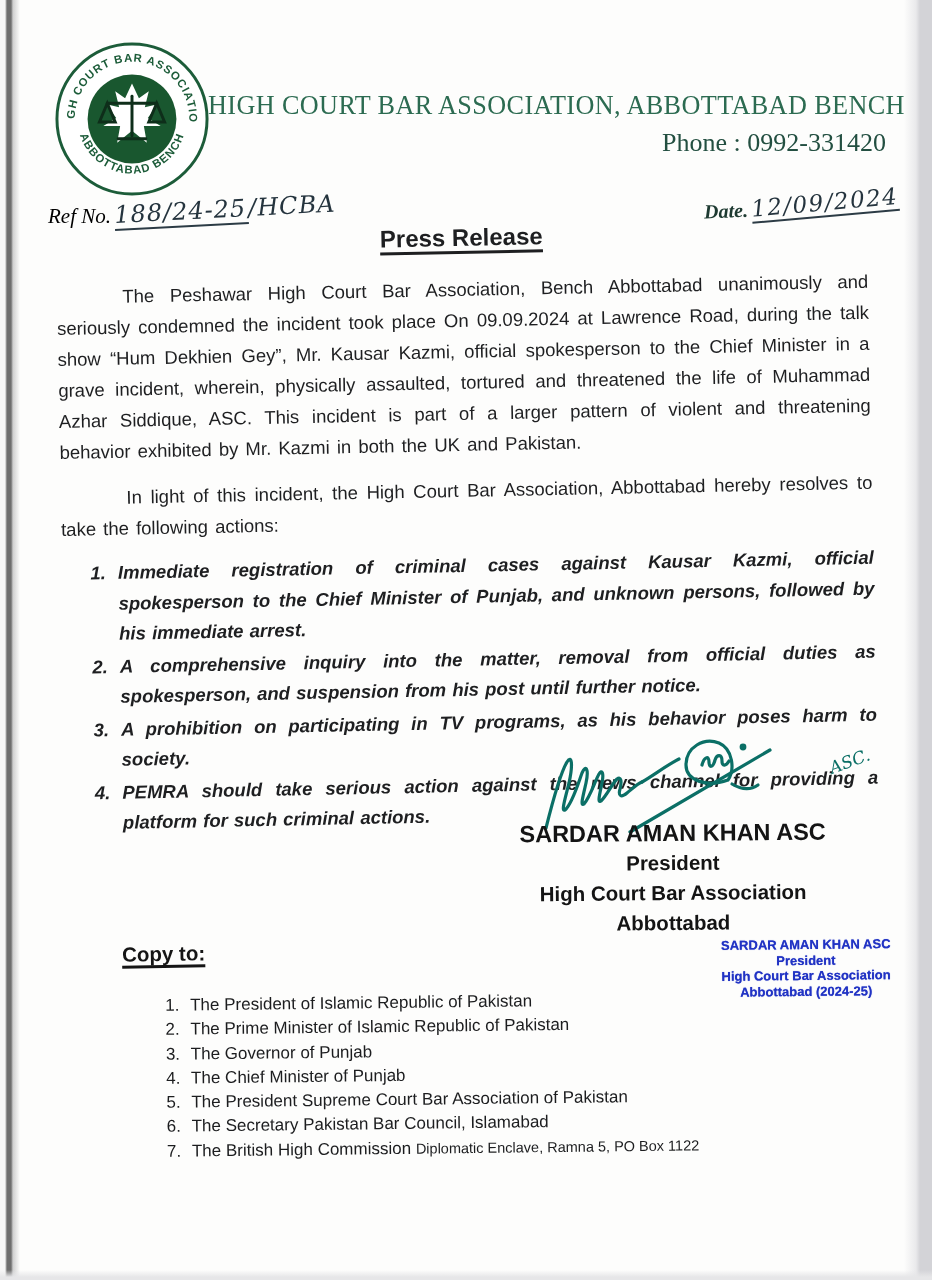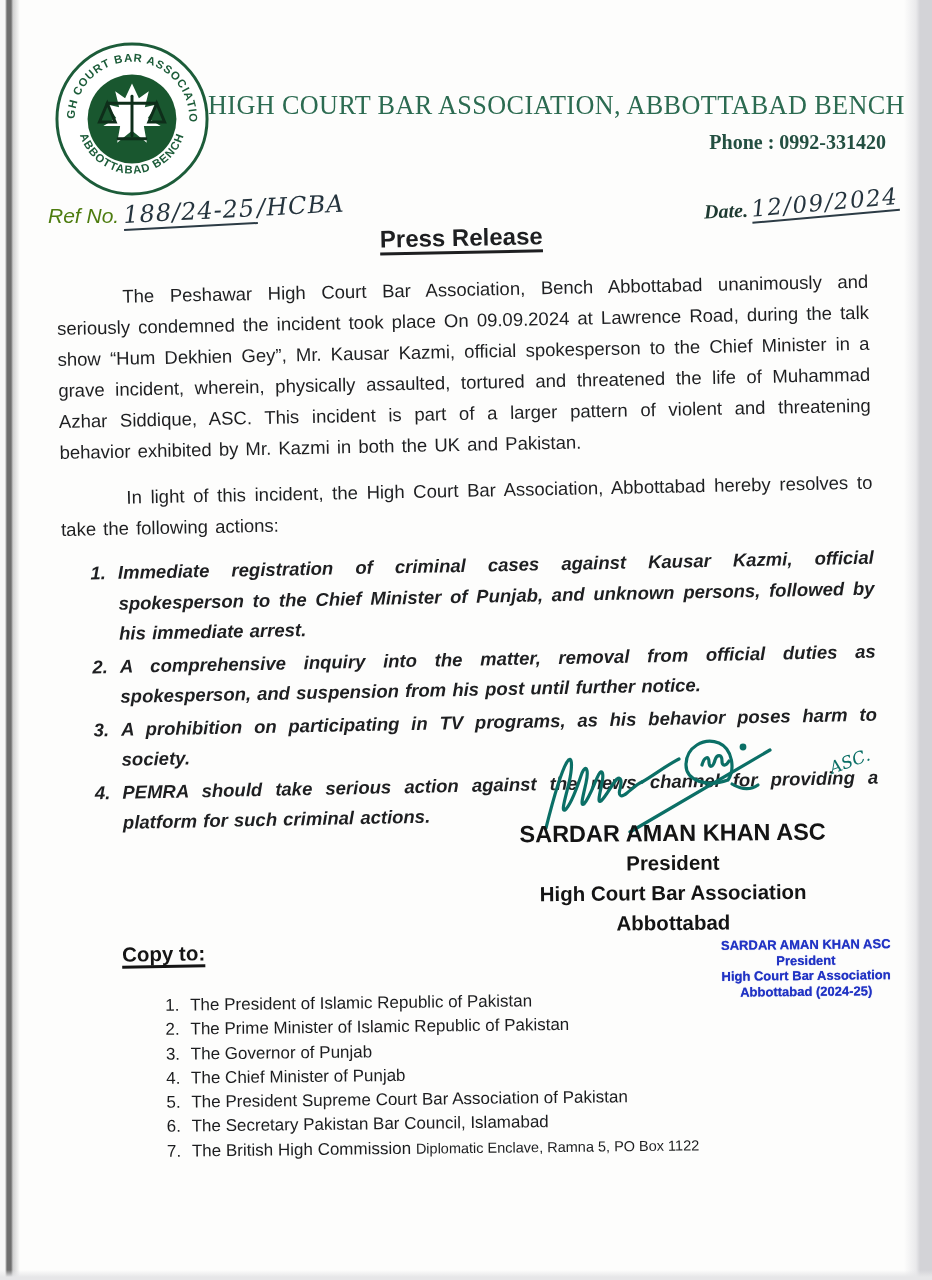--- a/index.html
+++ b/index.html
@@ -28,28 +28,28 @@
   
   .logo{position:absolute;left:53px;top:40px;width:158px;height:158px;}
   .org-title{
     position:absolute;left:208px;top:90px;width:716px;
     font-family:"Liberation Serif", serif;
     font-size:27px;letter-spacing:.4px;color:#2c6b51;
     transform:scaleX(.97);transform-origin:0 0;white-space:nowrap;
   }
   .phones{
     position:absolute;right:46px;top:129px;text-align:right;
-    font-family:"Liberation Serif", serif;font-weight:bold;
-    font-size:20px;line-height:27px;color:#234f41;
+    font-family:"Liberation Serif", serif;font-weight:normal;
+    font-size:26px;line-height:27px;color:#234f41;
   }
   
   .ref-line{position:absolute;left:48px;top:201px;white-space:nowrap;}
   .ref-label{
-    font-family:Liberation Sans, sans-serif;font-style:italic;
-    font-size:21px;color:#4d7c0f;
+    font-family:Liberation Serif, serif;font-style:italic;
+    font-size:21px;color:#000000;
   }
   .hand{
     font-family:"DejaVu Serif", serif;font-style:italic;
     color:#25343e;
   }
   .ref-val{display:inline-block;font-size:24px;letter-spacing:1px;transform:rotate(-3deg);transform-origin:0 100%;}
   .ref-val .u{border-bottom:2.5px solid #2c3b45;padding-right:2px;}
   .date-line{position:absolute;right:32px;top:194px;white-space:nowrap;transform:rotate(-2deg);}
   .date-label{
     font-family:"Liberation Serif", serif;font-style:italic;font-weight:bold;

